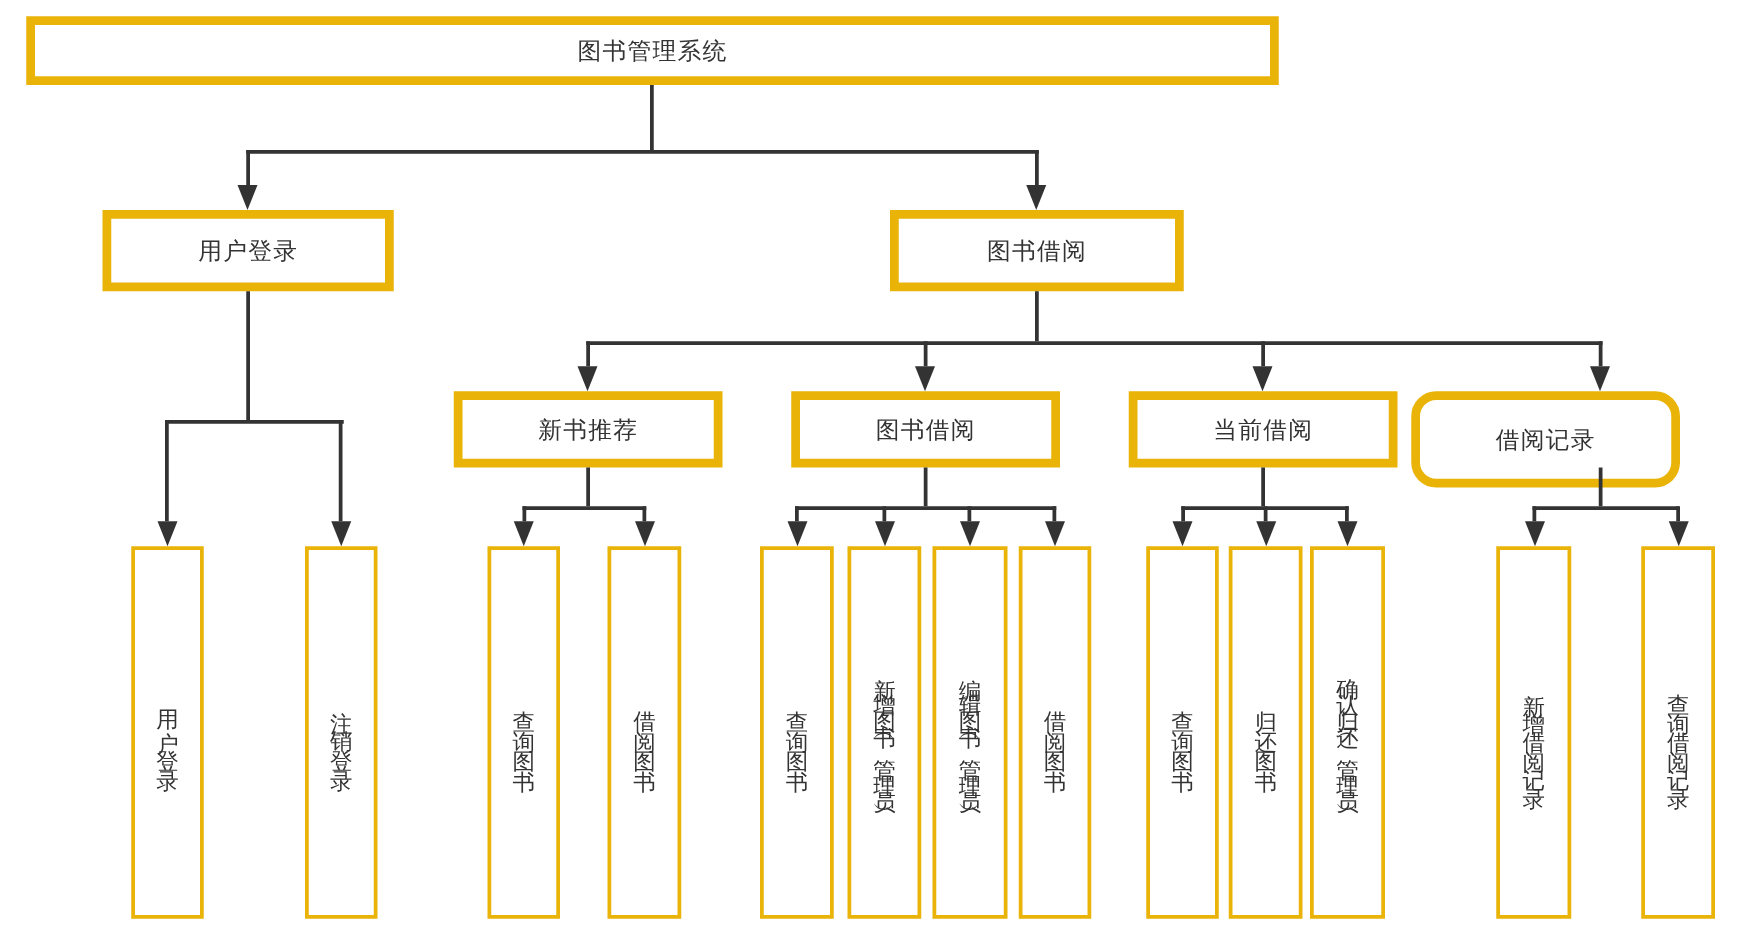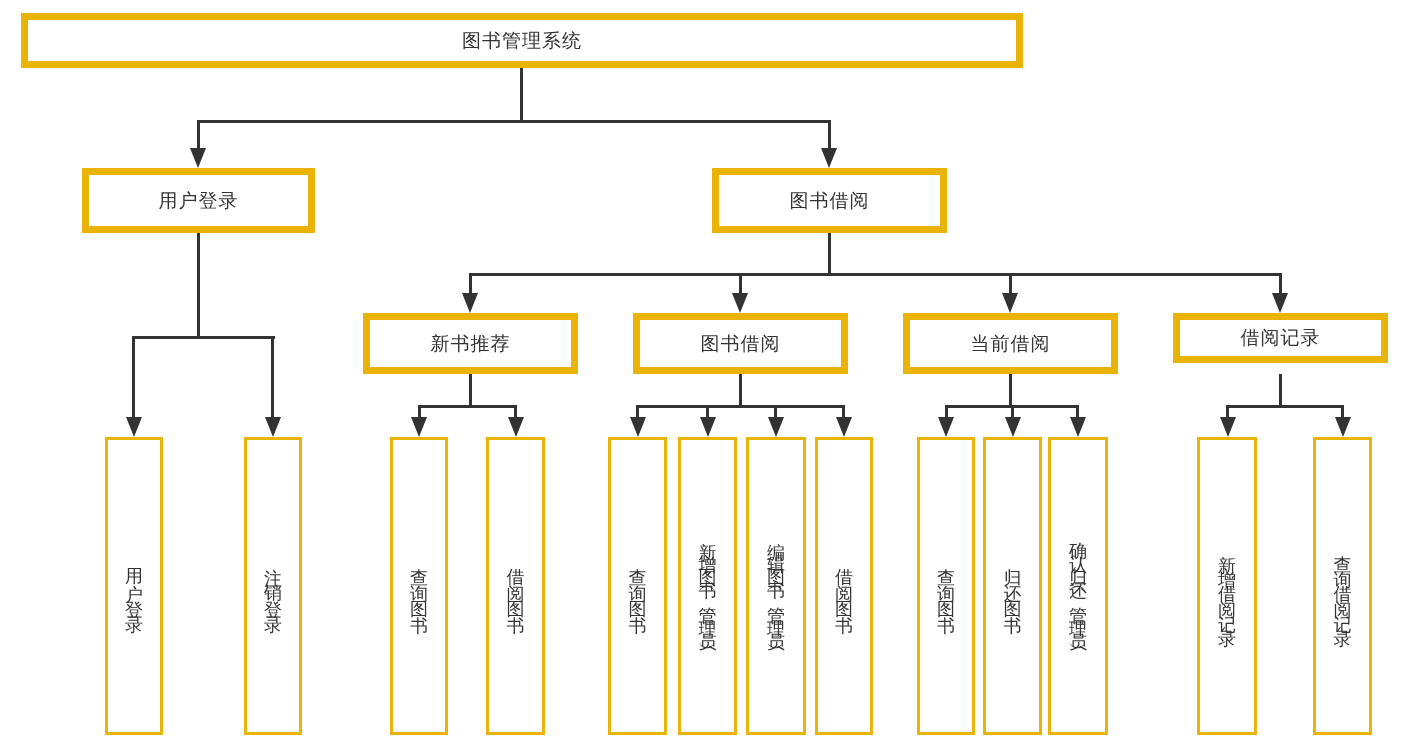--- a/index.html
+++ b/index.html
@@ -85,21 +85,21 @@
   <div class="vline" style="left:739px; top:273px; height:20px;"></div>
   <div class="arrow" style="left:732px; top:293px;"></div>
   <div class="vline" style="left:1009px; top:273px; height:20px;"></div>
   <div class="arrow" style="left:1002px; top:293px;"></div>
   <div class="vline" style="left:1279px; top:273px; height:20px;"></div>
   <div class="arrow" style="left:1272px; top:293px;"></div>
 
   <div class="node h" style="left:363px; top:313px; width:215px; height:61px;">新书推荐</div>
   <div class="node h" style="left:633px; top:313px; width:215px; height:61px;">图书借阅</div>
   <div class="node h" style="left:903px; top:313px; width:215px; height:61px;">当前借阅</div>
-  <div class="node h" style="left:1173px; top:313px; width:215px; height:50px;">借阅记录</div>
+  <div class="node h" style="left:1129px; top:313px; width:215px; height:77px;border-radius:20px;">借阅记录</div>
 
   <div class="vline" style="left:469px; top:374px; height:31px;"></div>
   <div class="hline" style="left:418px; top:405px; width:99px;"></div>
   <div class="vline" style="left:418px; top:405px; height:12px;"></div>
   <div class="arrow" style="left:411px; top:417px;"></div>
   <div class="vline" style="left:514px; top:405px; height:12px;"></div>
   <div class="arrow" style="left:508px; top:417px;"></div>
 
   <div class="vline" style="left:739px; top:374px; height:31px;"></div>
   <div class="hline" style="left:636px; top:405px; width:209px;"></div>

